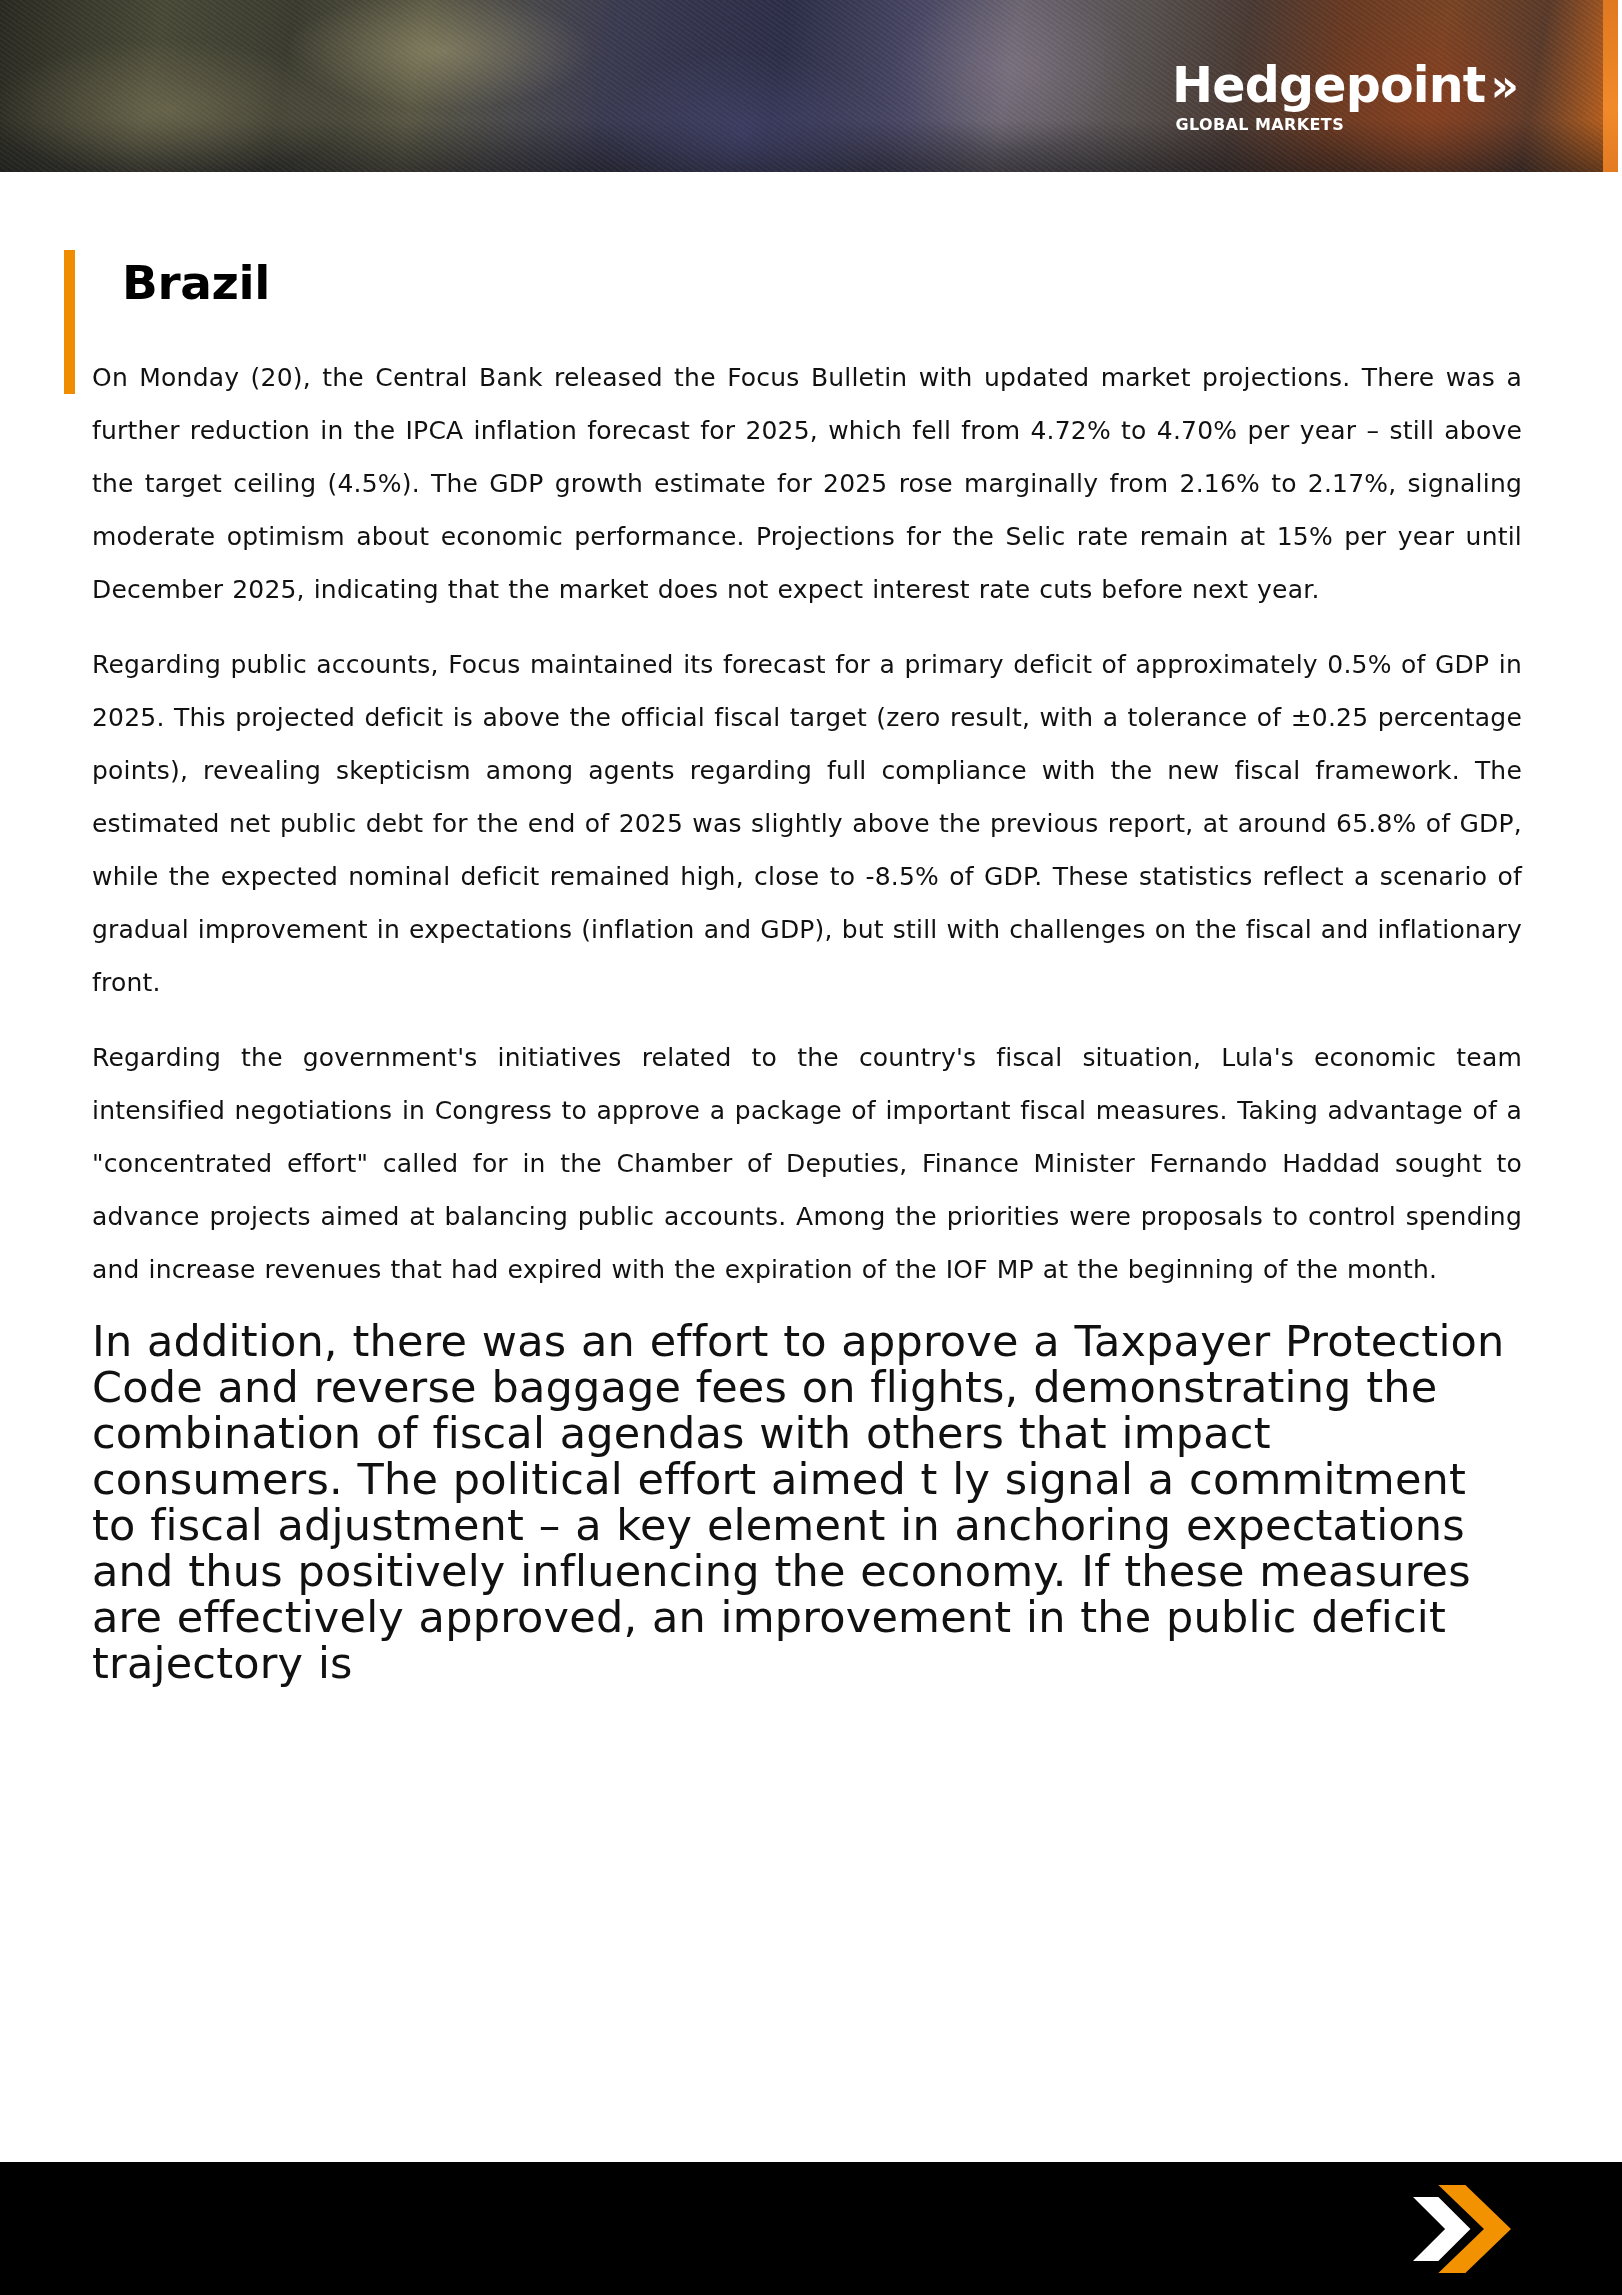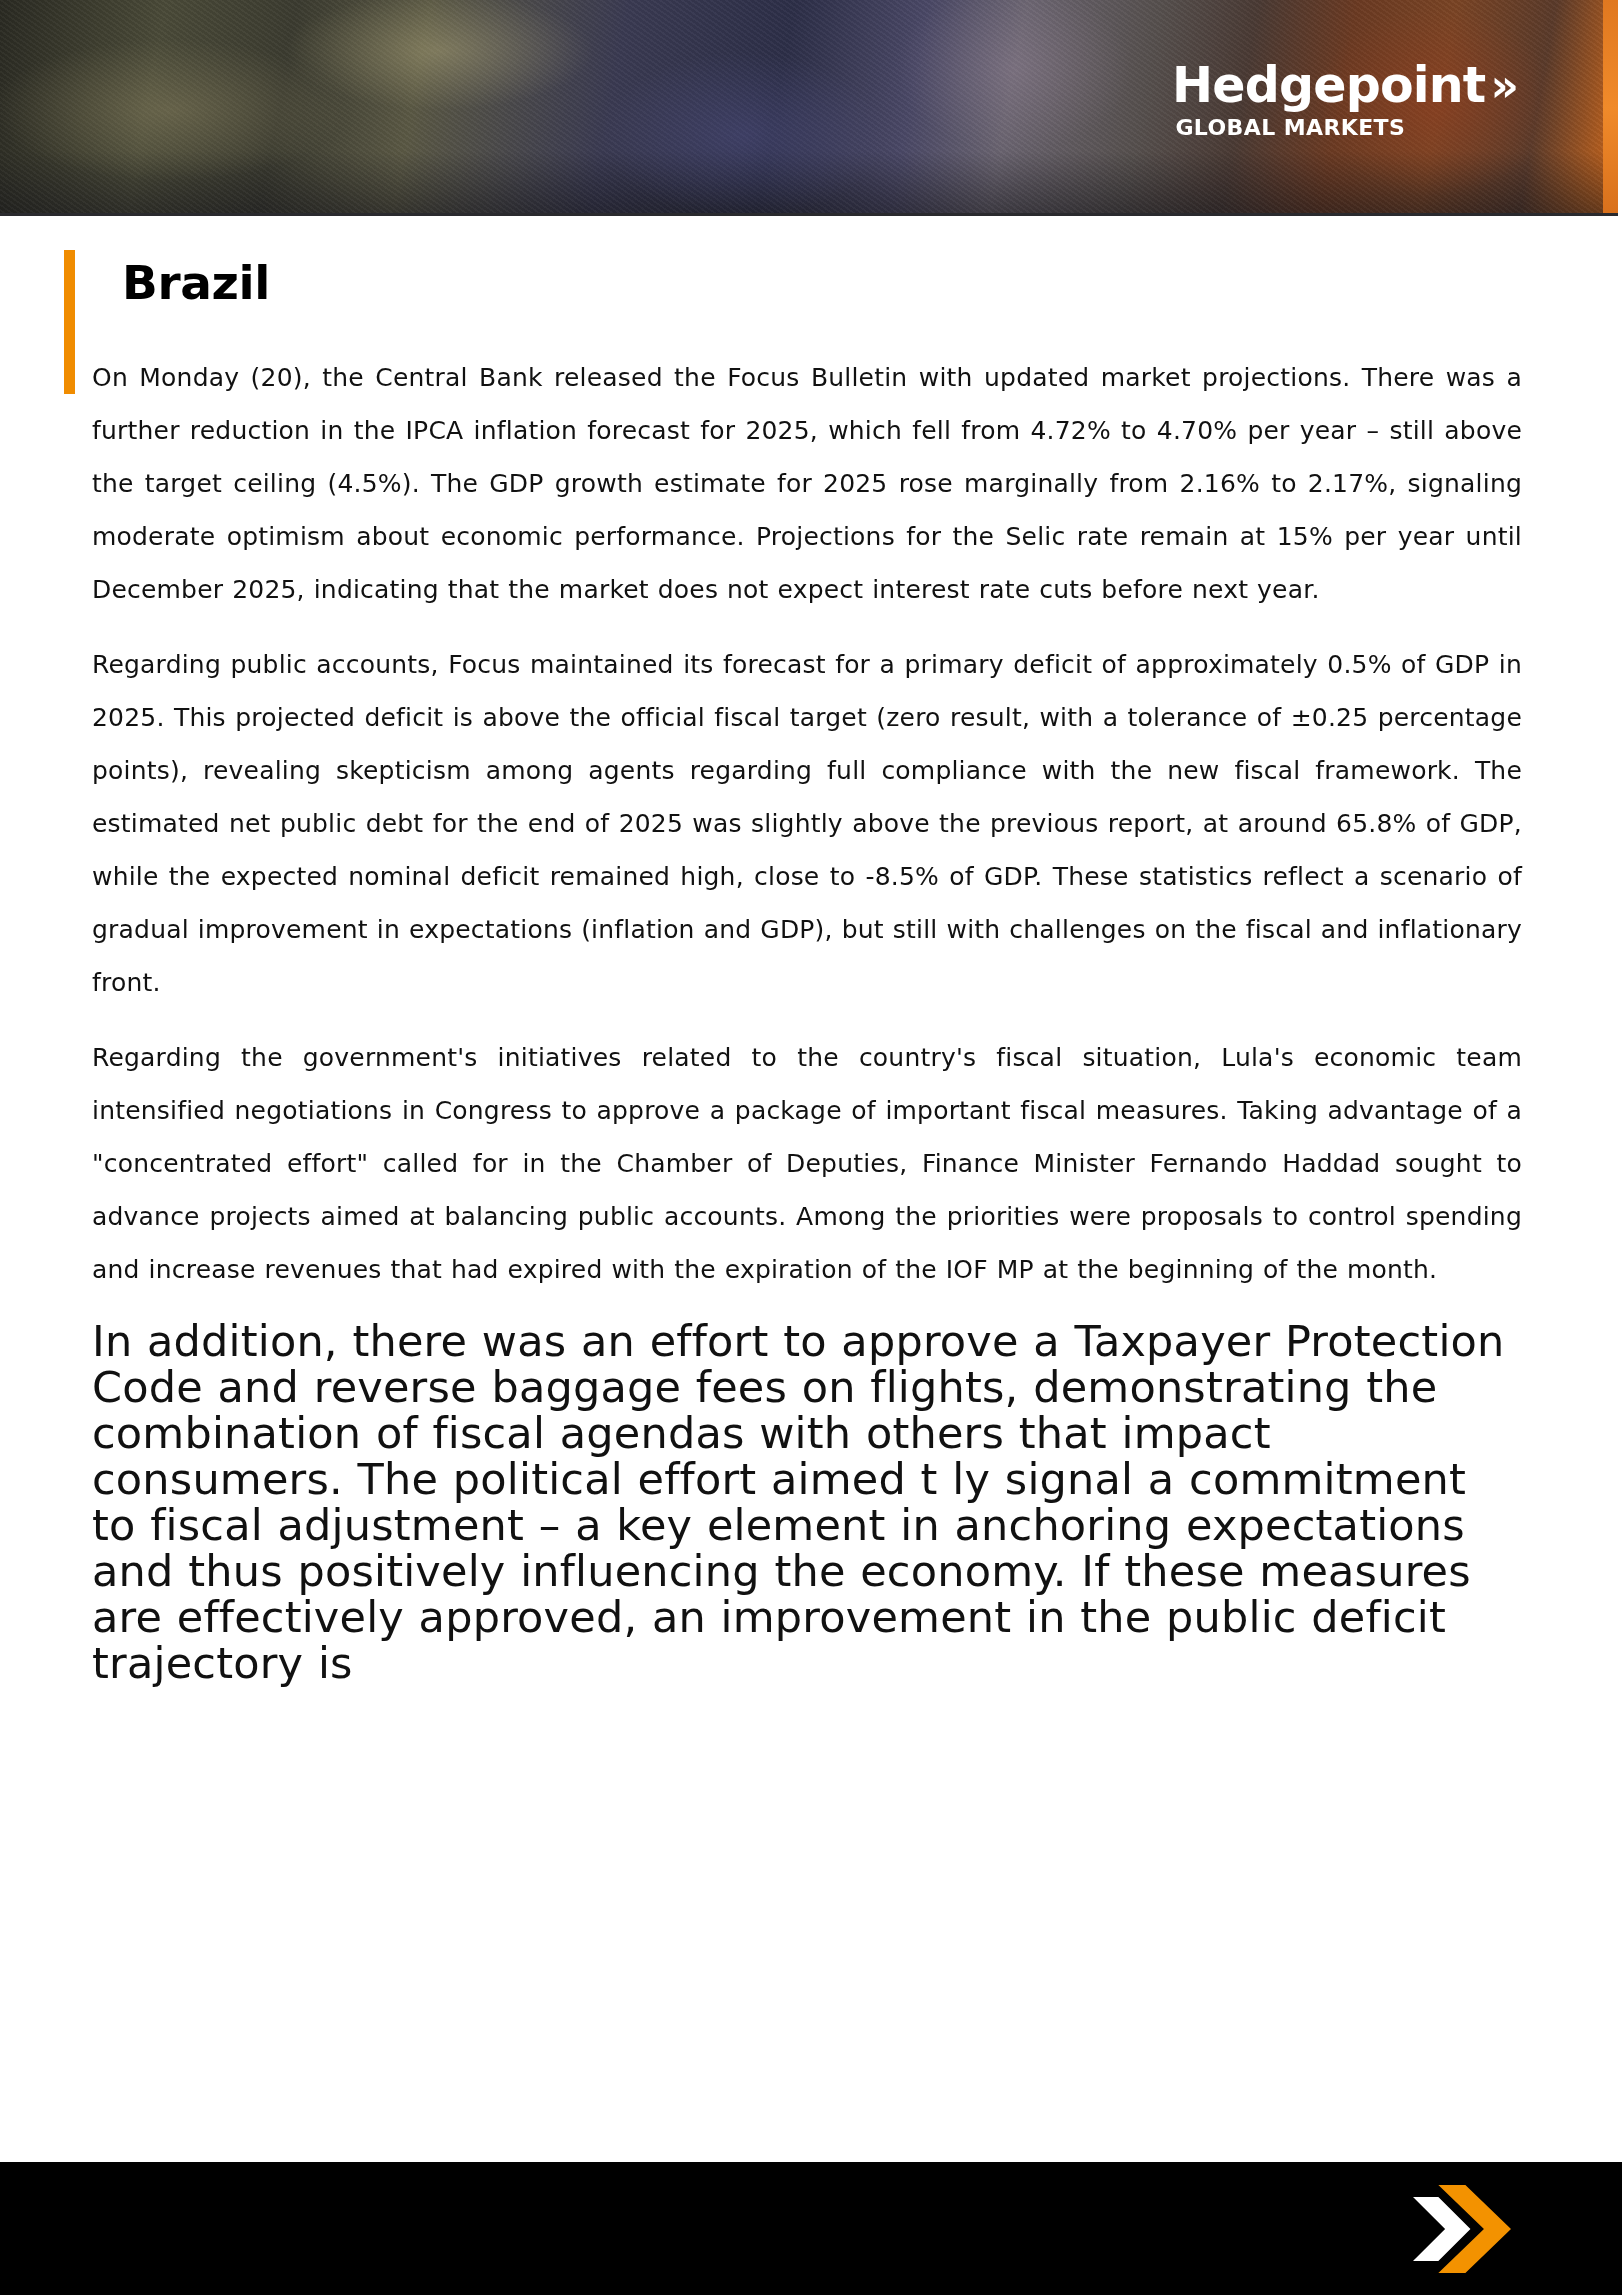--- a/index.html
+++ b/index.html
@@ -9,21 +9,21 @@
     background: #ffffff;
     position: relative;
     overflow: hidden;
     font-family: "DejaVu Sans", sans-serif;
     color: #111111;
   }
   
   .banner {
     position: absolute;
     left: 0; top: 0;
-    width: 1618px; height: 216px;
+    width: 1618px; height: 172px;
     overflow: hidden;
     background:
       linear-gradient(180deg, rgba(0,0,0,0) 70%, rgba(20,20,25,0.55) 100%),
       linear-gradient(100deg,
         #2a2a22 0%, #4a4a38 10%, #3b3b30 18%, #5a5844 26%,
         #3a3a52 38%, #2d2f48 48%, #4a4866 56%, #6a6470 62%,
         #56504e 70%, #4a3a34 76%, #6b3a22 82%, #7a4424 88%, #5a3a2a 94%, #d46a1a 100%);
   }
   .banner-tex {
     position: absolute; inset: 0;
@@ -62,21 +62,21 @@
     align-items: center;
   }
   .logo-chev {
     margin-left: 5px;
     font-size: 44px;
     line-height: 1;
   }
   .logo-sub {
     font-family: "DejaVu Sans", sans-serif;
     font-weight: bold;
-    font-size: 22px;
+    font-size: 16px;
     letter-spacing: 0.4px;
     margin-top: 5px;
     margin-left: 3.4px;
   }
   
   .accent-bar {
     position: absolute;
     left: 64px; top: 250px;
     width: 11px; height: 144px;
     background: #f08c00;

